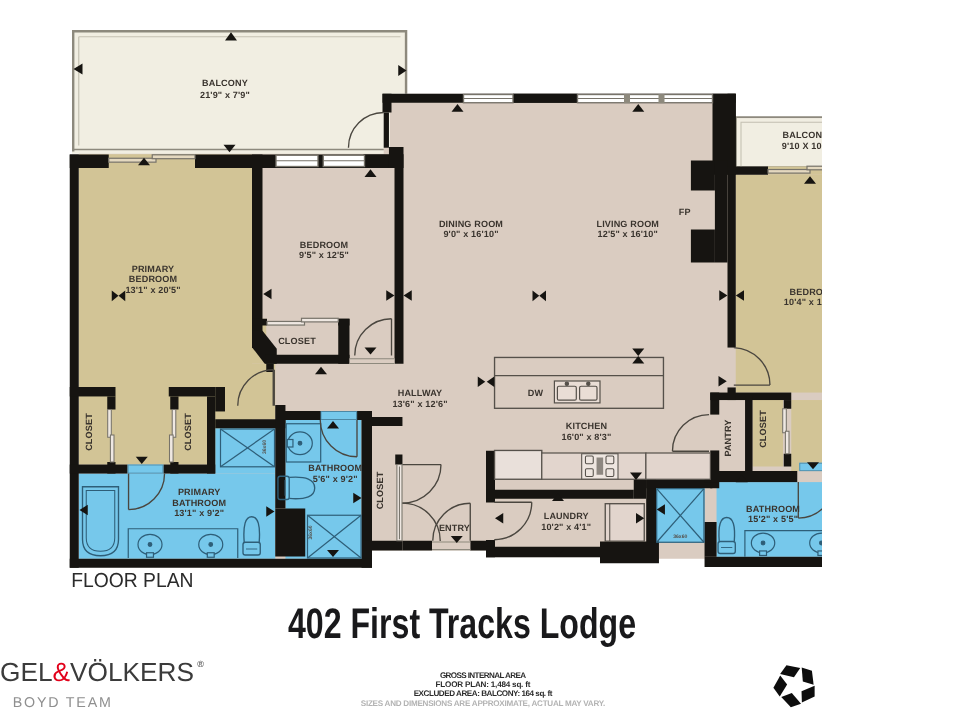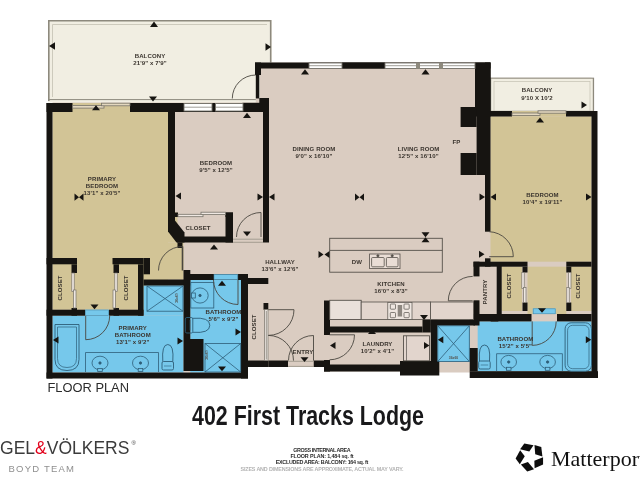--- a/index.html
+++ b/index.html
@@ -1,16 +1,16 @@
 <!DOCTYPE html>
 <html><head>
 <meta charset="utf-8">
 <style>
   html,body{margin:0;padding:0;background:#fff;}
-  #page{position:relative;width:640px;height:480px;background:#fff;overflow:hidden;
+  #page{position:relative;width:548px;height:480px;background:#fff;overflow:hidden;
         font-family:"Liberation Sans",sans-serif;}
   svg{position:absolute;left:0;top:0;}
   text{font-family:"Liberation Sans",sans-serif;}
   .lbl{font-size:6.05px;font-weight:bold;fill:#3a342e;letter-spacing:0.1px;}
   .tiny{font-size:3.4px;font-weight:bold;fill:#55504a;}
   .serif{font-family:"Liberation Serif",serif;}
 </style>
 </head>
 <body>
 <div id="page">

